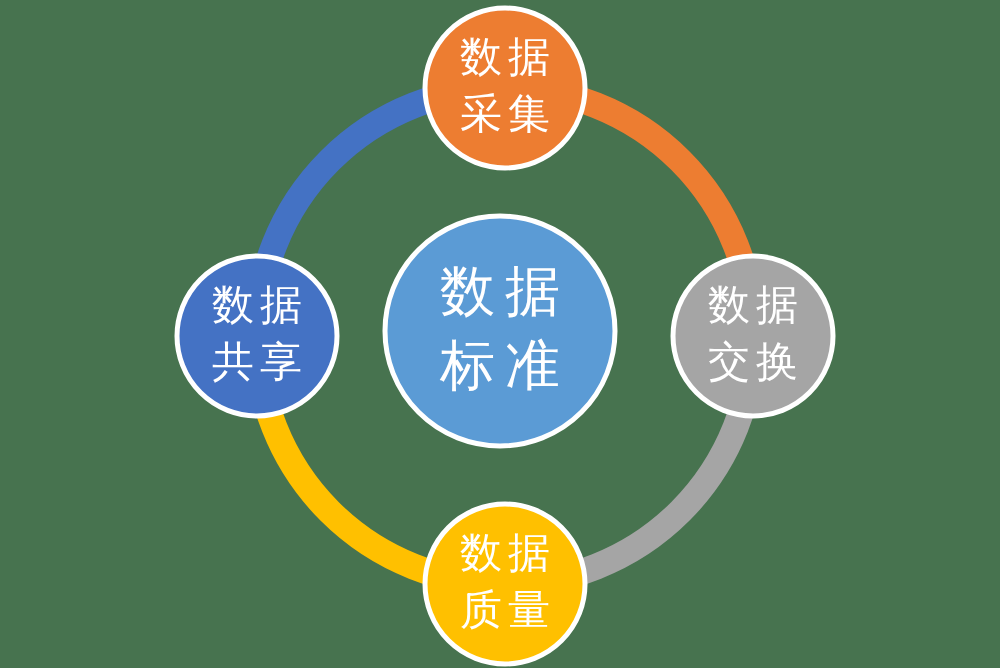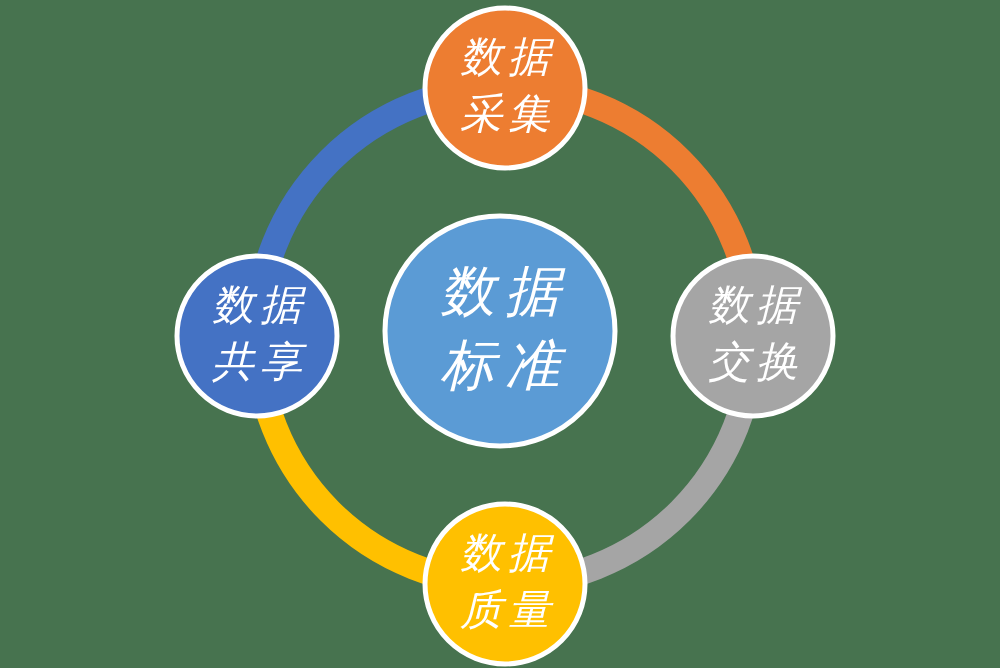--- a/index.html
+++ b/index.html
@@ -25,21 +25,20 @@
   }
   .node-circle {
     stroke-width: 5;
   }
   .label {
     position: absolute;
     transform: translate(-50%, -50%);
     text-align: right;
     white-space: pre-line;
     font-weight: 400;
-    font-style: italic;
   }
   .node-label {
     font-size: 42px;
     line-height: 57px;
     letter-spacing: 6px;
     padding-left: 6px;
   }
   .center-label {
     font-size: 55px;
     line-height: 74px;

